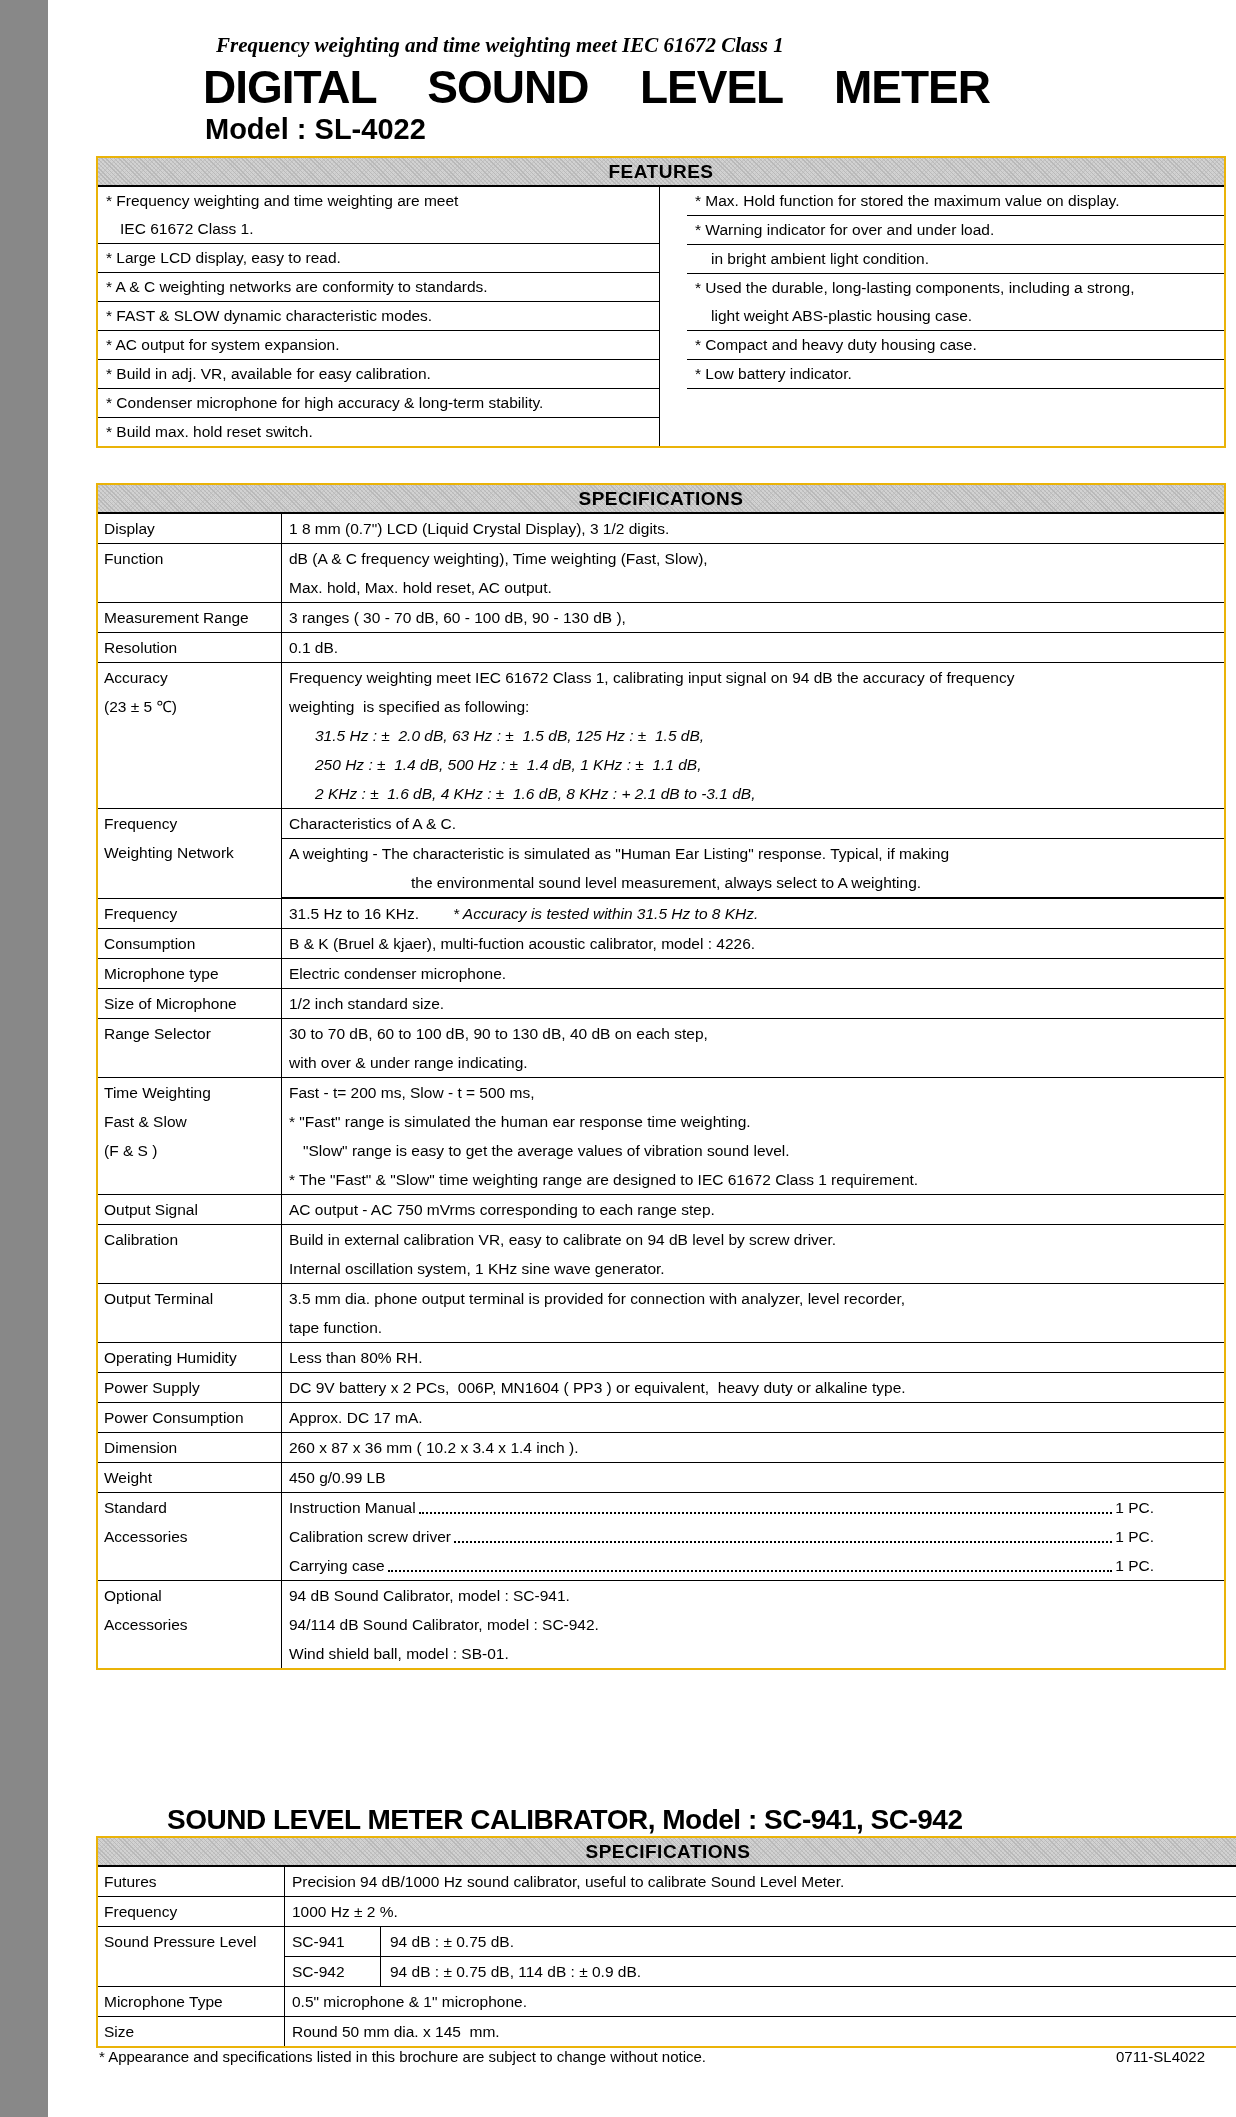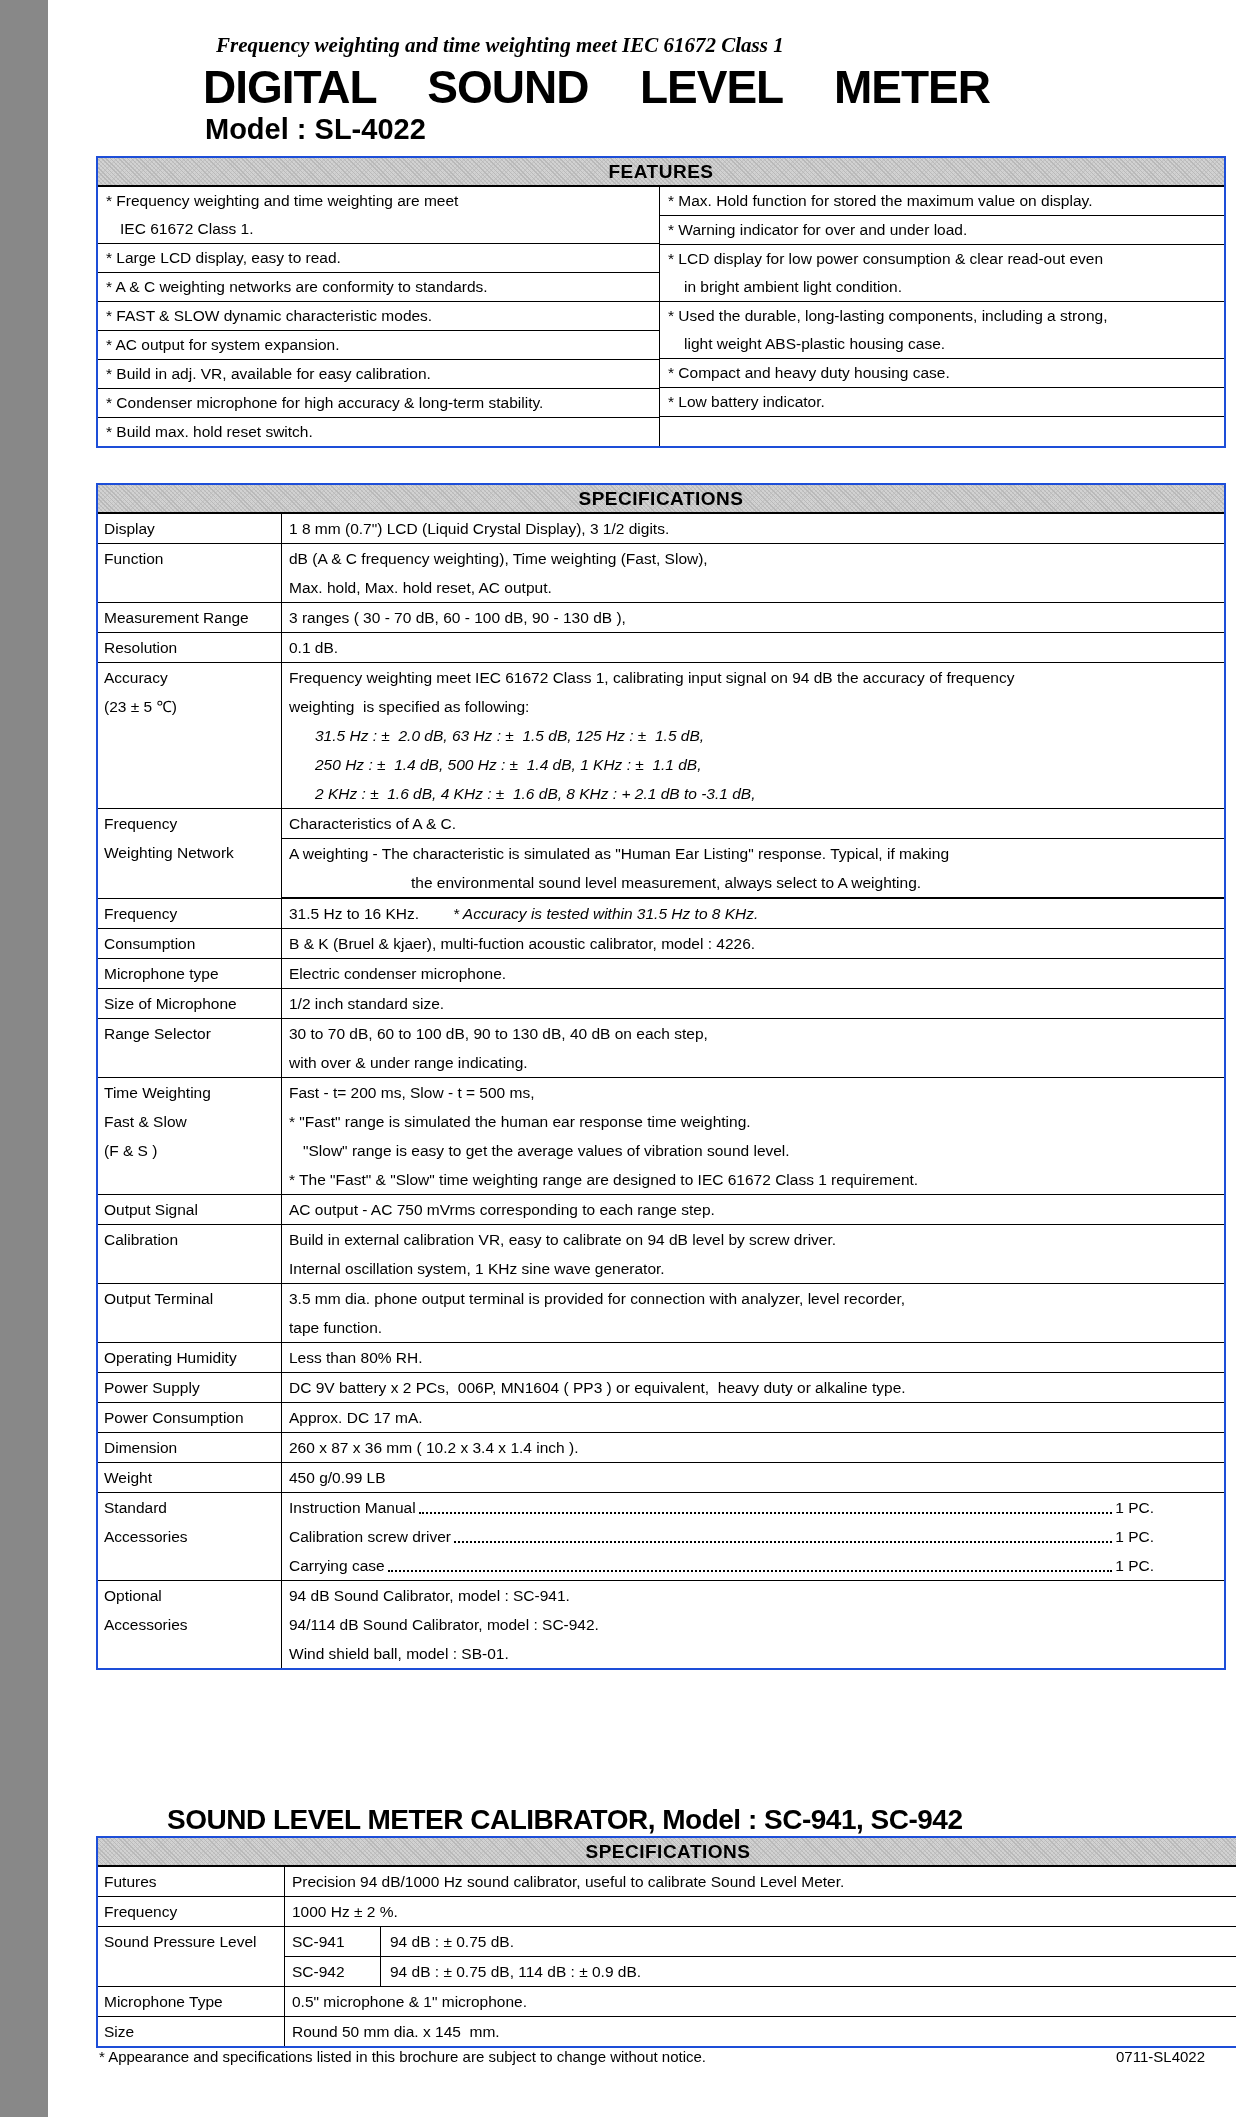--- a/index.html
+++ b/index.html
@@ -15,35 +15,35 @@
   }
   .doc-title {
     position:absolute; left:155px; top:60px;
     font-weight:bold; font-size:46px; letter-spacing:-1px; word-spacing:14px; white-space:pre;
   }
   .doc-model {
     position:absolute; left:157px; top:113px;
     font-weight:bold; font-size:29px; white-space:pre;
   }
   
-  .tbl { position:absolute; border:2px solid #1d4ed8; background:#fff; box-sizing:border-box; }
+  .tbl { position:absolute; border:2px solid #eab308; background:#fff; box-sizing:border-box; }
   .tbl-hd {
     height:27px; line-height:27px; text-align:center; font-weight:bold; font-size:19px;
     border-bottom:2px solid #000; letter-spacing:0.5px;
   }
   .hatch {
     background-color:#d2d2d2;
     background-image:
       repeating-linear-gradient(45deg, #b9b9b9 0 1px, transparent 1px 3px),
       repeating-linear-gradient(-45deg, #c6c6c6 0 1px, transparent 1px 3px);
   }
   .ln { line-height:29px; font-size:15.5px; white-space:pre-wrap; }
   
   .features { left:48px; top:156px; width:1130px; }
-  .feat-body { display:flex; }
+  .feat-body { display:flex;gap:27px; }
   .feat-col { box-sizing:border-box; }
   .feat-col .ln { line-height:28px; }
   .feat-left  { width:562px; border-right:1px solid #000; }
   .feat-right { flex:1; }
   .feat-row { border-bottom:1px solid #000; padding-left:8px; box-sizing:border-box; }
   .feat-row.last { border-bottom:none; }
   .feat-row.empty { height:26px; border-bottom:none; }
   .ind14 { padding-left:14px; }
   .ind16 { padding-left:16px; }
   
@@ -122,21 +122,20 @@
           </div>
       </div>
       <div class="feat-col feat-right">
         <div class="feat-row">
             <div class="ln">* Max. Hold function for stored the maximum value on display.</div>
           </div>
         <div class="feat-row">
             <div class="ln">* Warning indicator for over and under load.</div>
           </div>
         <div class="feat-row">
-          <div class="ln">* LCD display for low power consumption &amp; clear read-out even</div>
           <div class="ln ind16">in bright ambient light condition.</div>
         </div>
         <div class="feat-row">
           <div class="ln">* Used the durable, long-lasting components, including a strong,</div>
           <div class="ln ind16">light weight ABS-plastic housing case.</div>
         </div>
         <div class="feat-row">
             <div class="ln">* Compact and heavy duty housing case.</div>
           </div>
         <div class="feat-row">

